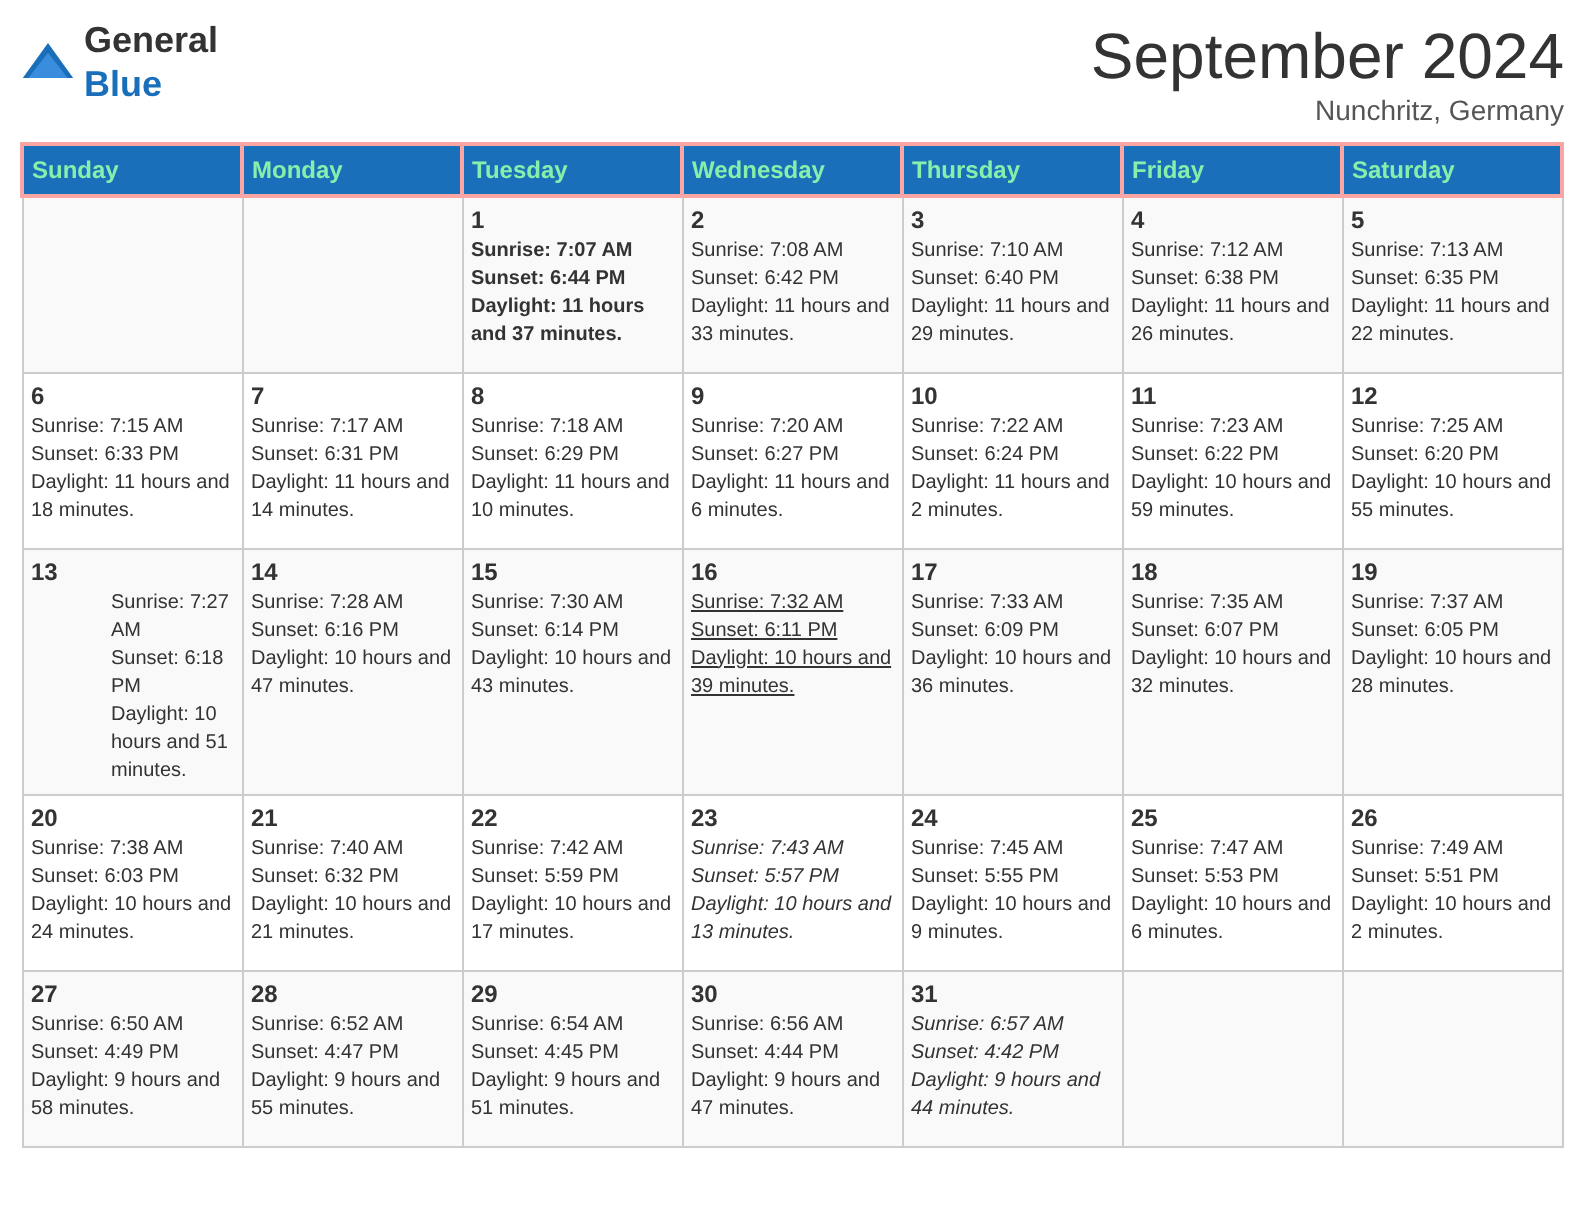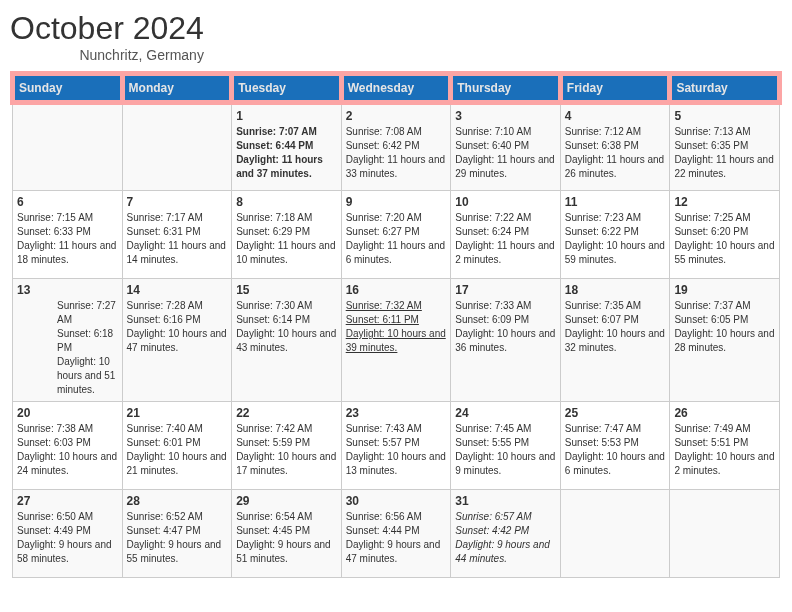--- a/index.html
+++ b/index.html
@@ -44,26 +44,26 @@
       font-size: 14px;
       color: #555;
     }
     table {
       width: 100%;
       border-collapse: collapse;
       table-layout: fixed;
     }
     thead tr th {
       background: #1a6fba;
-      color: #e5e5e5;
+      color: #86efac;
       font-size: 12px;
       font-weight: bold;
       padding: 5px 4px;
       text-align: left;
-      border: 5px solid #fca5a5;
+      border: 2px solid #fca5a5;
     }
     tbody tr td {
       border: 1px solid #ccc;
       vertical-align: top;
       padding: 4px;
       font-size: 10.5px;
       color: #333;
       background: #fff;
       height: 88px;
     }
@@ -82,22 +82,32 @@
       color: #333;
     }
     .empty-cell {
       background: #f9f9f9;
     }
   </style>
 </head>
 <body>
 
 <div class="header">
+  <div class="logo">
+    <svg class="logo-icon" viewBox="0 0 40 40" xmlns="http://www.w3.org/2000/svg">
+      <polygon points="20,5 38,30 2,30" fill="#1a6fba"></polygon>
+      <polygon points="20,12 34,30 6,30" fill="#5aabff" opacity="0.5"></polygon>
+    </svg>
+    <div class="logo-text">
+      <span class="general">General</span><br>
+      <span class="blue">Blue</span>
+    </div>
+  </div>
   <div class="title-block">
-    <div class="month-title">October 2024</div>
+    <div class="month-title">September 2024</div>
     <div class="location">Nunchritz, Germany</div>
   </div>
 </div>
 
 <table>
   <thead>
     <tr id="header-row">
     <th>Sunday</th>
         <th>Monday</th>
         <th>Tuesday</th>
@@ -233,32 +243,32 @@
       <tr>
         <td>
           <span class="day-number">20</span>
           <div class="day-info" style="white-space: pre-line;">Sunrise: 7:38 AM
 Sunset: 6:03 PM
 Daylight: 10 hours and 24 minutes.</div>
         </td>
         <td>
           <span class="day-number">21</span>
           <div class="day-info" style="white-space: pre-line;">Sunrise: 7:40 AM
-Sunset: 6:01 PM
+Sunset: 6:32 PM
 Daylight: 10 hours and 21 minutes.</div>
         </td>
         <td>
           <span class="day-number">22</span>
           <div class="day-info" style="white-space: pre-line;">Sunrise: 7:42 AM
 Sunset: 5:59 PM
 Daylight: 10 hours and 17 minutes.</div>
         </td>
         <td>
           <span class="day-number">23</span>
-          <div class="day-info" style="white-space: pre-line;">Sunrise: 7:43 AM
+          <div class="day-info" style="white-space: pre-line; font-style: italic;">Sunrise: 7:43 AM
 Sunset: 5:57 PM
 Daylight: 10 hours and 13 minutes.</div>
         </td>
         <td>
           <span class="day-number">24</span>
           <div class="day-info" style="white-space: pre-line;">Sunrise: 7:45 AM
 Sunset: 5:55 PM
 Daylight: 10 hours and 9 minutes.</div>
         </td>
         <td>

